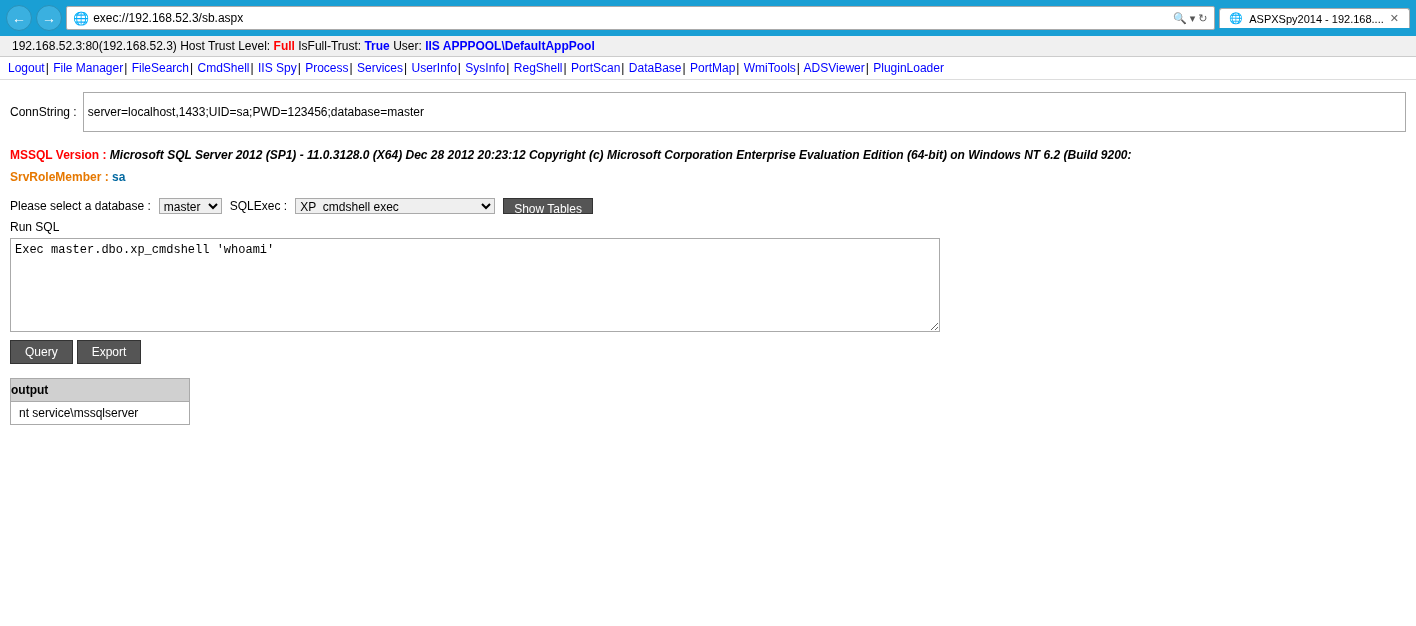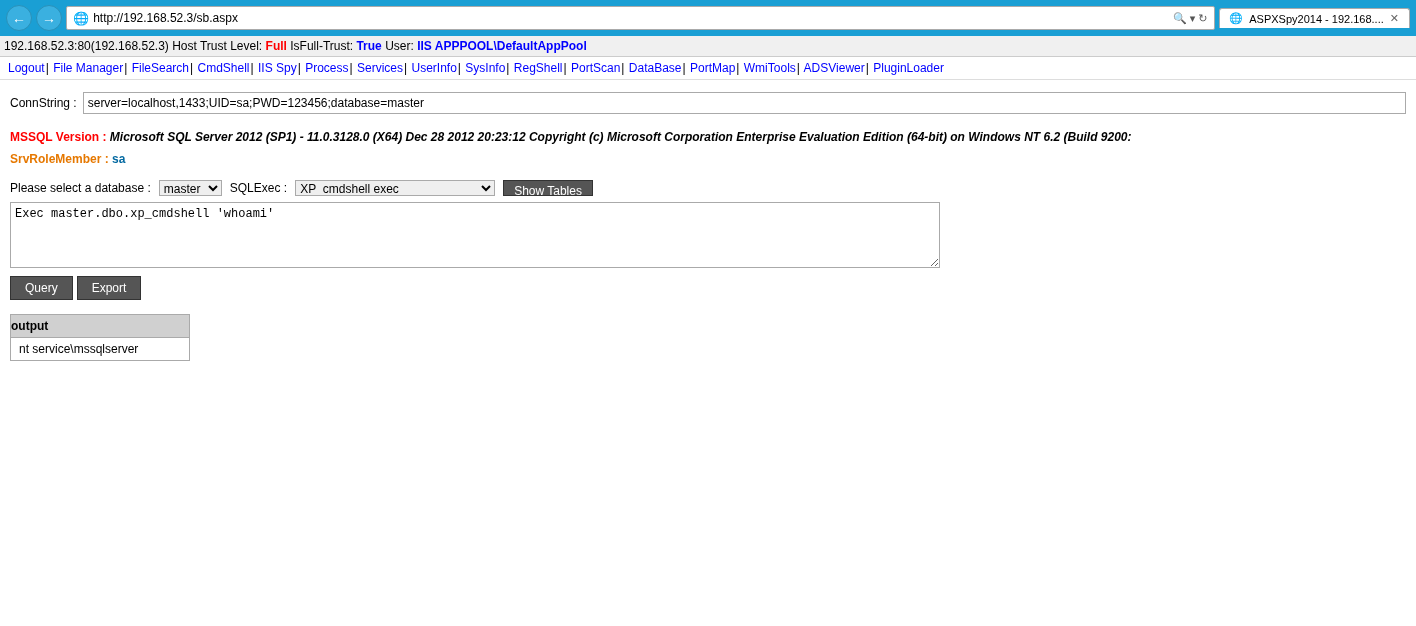--- a/index.html
+++ b/index.html
@@ -47,21 +47,21 @@
       align-items: center;
       gap: 6px;
       border-radius: 3px 3px 0 0;
     }
     .tab-close { cursor: pointer; color: #666; }
 
     
     .status-bar {
       background: #f0f0f0;
       border-bottom: 1px solid #ccc;
-      padding: 3px 4px;
+      padding: 3px 12px;
       font-size: 12px;
       color: #000;
     }
     .status-bar .full { color: red; font-weight: bold; }
     .status-bar .true { color: blue; font-weight: bold; }
     .status-bar .user-val { color: blue; font-weight: bold; }
 
     
     .nav-links {
       border-bottom: 1px solid #ddd;
@@ -82,21 +82,21 @@
 
     .conn-row {
       display: flex;
       align-items: center;
       margin-bottom: 16px;
       gap: 6px;
     }
     .conn-label { font-size: 12px; white-space: nowrap; }
     .conn-input {
       flex: 1;
-      height: 22px;
+      height: 40px;
       border: 1px solid #aaa;
       padding: 0 4px;
       font-size: 12px;
     }
 
     .mssql-version {
       font-size: 12px;
       margin-bottom: 8px;
     }
     .mssql-version .label { color: red; font-weight: bold; }
@@ -131,21 +131,21 @@
       height: 16px;
     }
 
     .run-sql-label {
       font-size: 12px;
       margin-bottom: 4px;
     }
 
     .sql-textarea {
       width: 930px;
-      height: 66px;
+      height: 94px;
       border: 1px solid #aaa;
       font-family: 'Courier New', monospace;
       font-size: 12px;
       padding: 4px;
       display: block;
       margin-bottom: 8px;
       resize: both;
     }
 
     .btn-row { display: flex; gap: 4px; margin-bottom: 14px; }
@@ -178,21 +178,21 @@
     }
   </style>
 </head>
 <body>
 
 <div class="browser-chrome">
   <div class="nav-btn">←</div>
   <div class="nav-btn">→</div>
   <div class="address-bar">
     <span class="address-bar-icon">🌐</span>
-    <span class="address-bar-url">http://192.168.52.3/sb.aspx</span>
+    <span class="address-bar-url">exec://192.168.52.3/sb.aspx</span>
     <span class="search-controls">🔍 ▾ ↻</span>
   </div>
   <div class="tab">
     <span>🌐</span>
     <span>ASPXSpy2014 - 192.168....</span>
     <span class="tab-close">✕</span>
   </div>
 </div>
 
 <div class="status-bar">
@@ -252,20 +252,21 @@
     </select>
     <label>SQLExec :</label>
     <select style="min-width:200px;">
       <option value="xp_cmdshell">XP_cmdshell exec</option>
       <option value="sp_executesql">sp_executesql</option>
       <option value="exec">exec</option>
     </select>
     <button class="show-tables-btn">Show Tables</button>
   </div>
 
+  <div class="run-sql-label">Run SQL</div>
 
   <textarea class="sql-textarea" style="">Exec master.dbo.xp_cmdshell 'whoami'</textarea>
 
   <div class="btn-row">
     <button class="action-btn">Query</button>
     <button class="action-btn">Export</button>
   </div>
 
   <table class="output-table">
     <thead>

